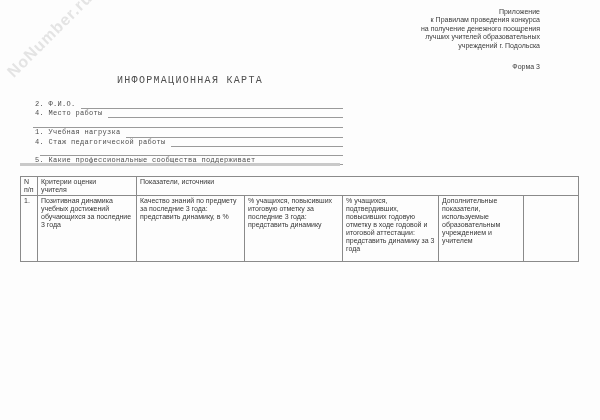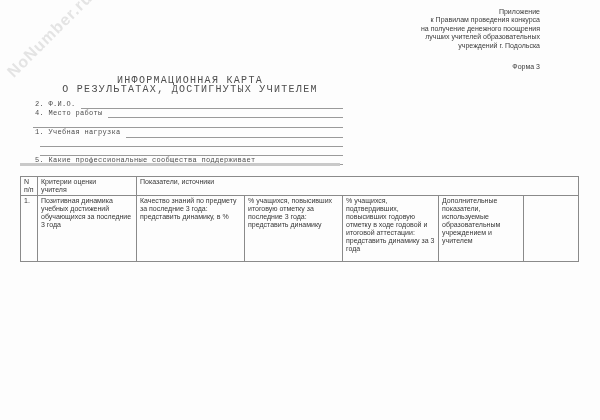--- a/index.html
+++ b/index.html
@@ -113,38 +113,38 @@
     <div>Приложение</div>
     <div>к Правилам проведения конкурса</div>
     <div>на получение денежного поощрения</div>
     <div>лучших учителей образовательных</div>
     <div>учреждений г. Подольска</div>
     <div class="form-label">Форма 3</div>
   </div>
 
   <div class="doc-title">
     <div>ИНФОРМАЦИОННАЯ КАРТА</div>
-    <div>О РЕЗУЛЬТАТАХ, ДОСТИГНУТЫХ УЧИТЕЛЕМ</div>
   </div>
 
   <div class="fields">
     <div class="field-row">
       <span class="lbl">2. Ф.И.О.</span>
       <span class="line"></span>
     </div>
     <div class="field-row">
       <span class="lbl">4. Место работы</span>
       <span class="line"></span>
     </div>
     <div class="cont-line"></div>
     <div class="field-row">
       <span class="lbl">1. Учебная нагрузка</span>
       <span class="line"></span>
     </div>
     <div class="field-row">
+      <span class="lbl">4. Стаж педагогической работы</span>
       <span class="line"></span>
     </div>
     <div class="field-row">
       <span class="line"></span>
     </div>
     <div class="field-row">
       <span class="lbl">5. Какие профессиональные сообщества поддерживает</span>
       <span class="line"></span>
     </div>
   </div>

